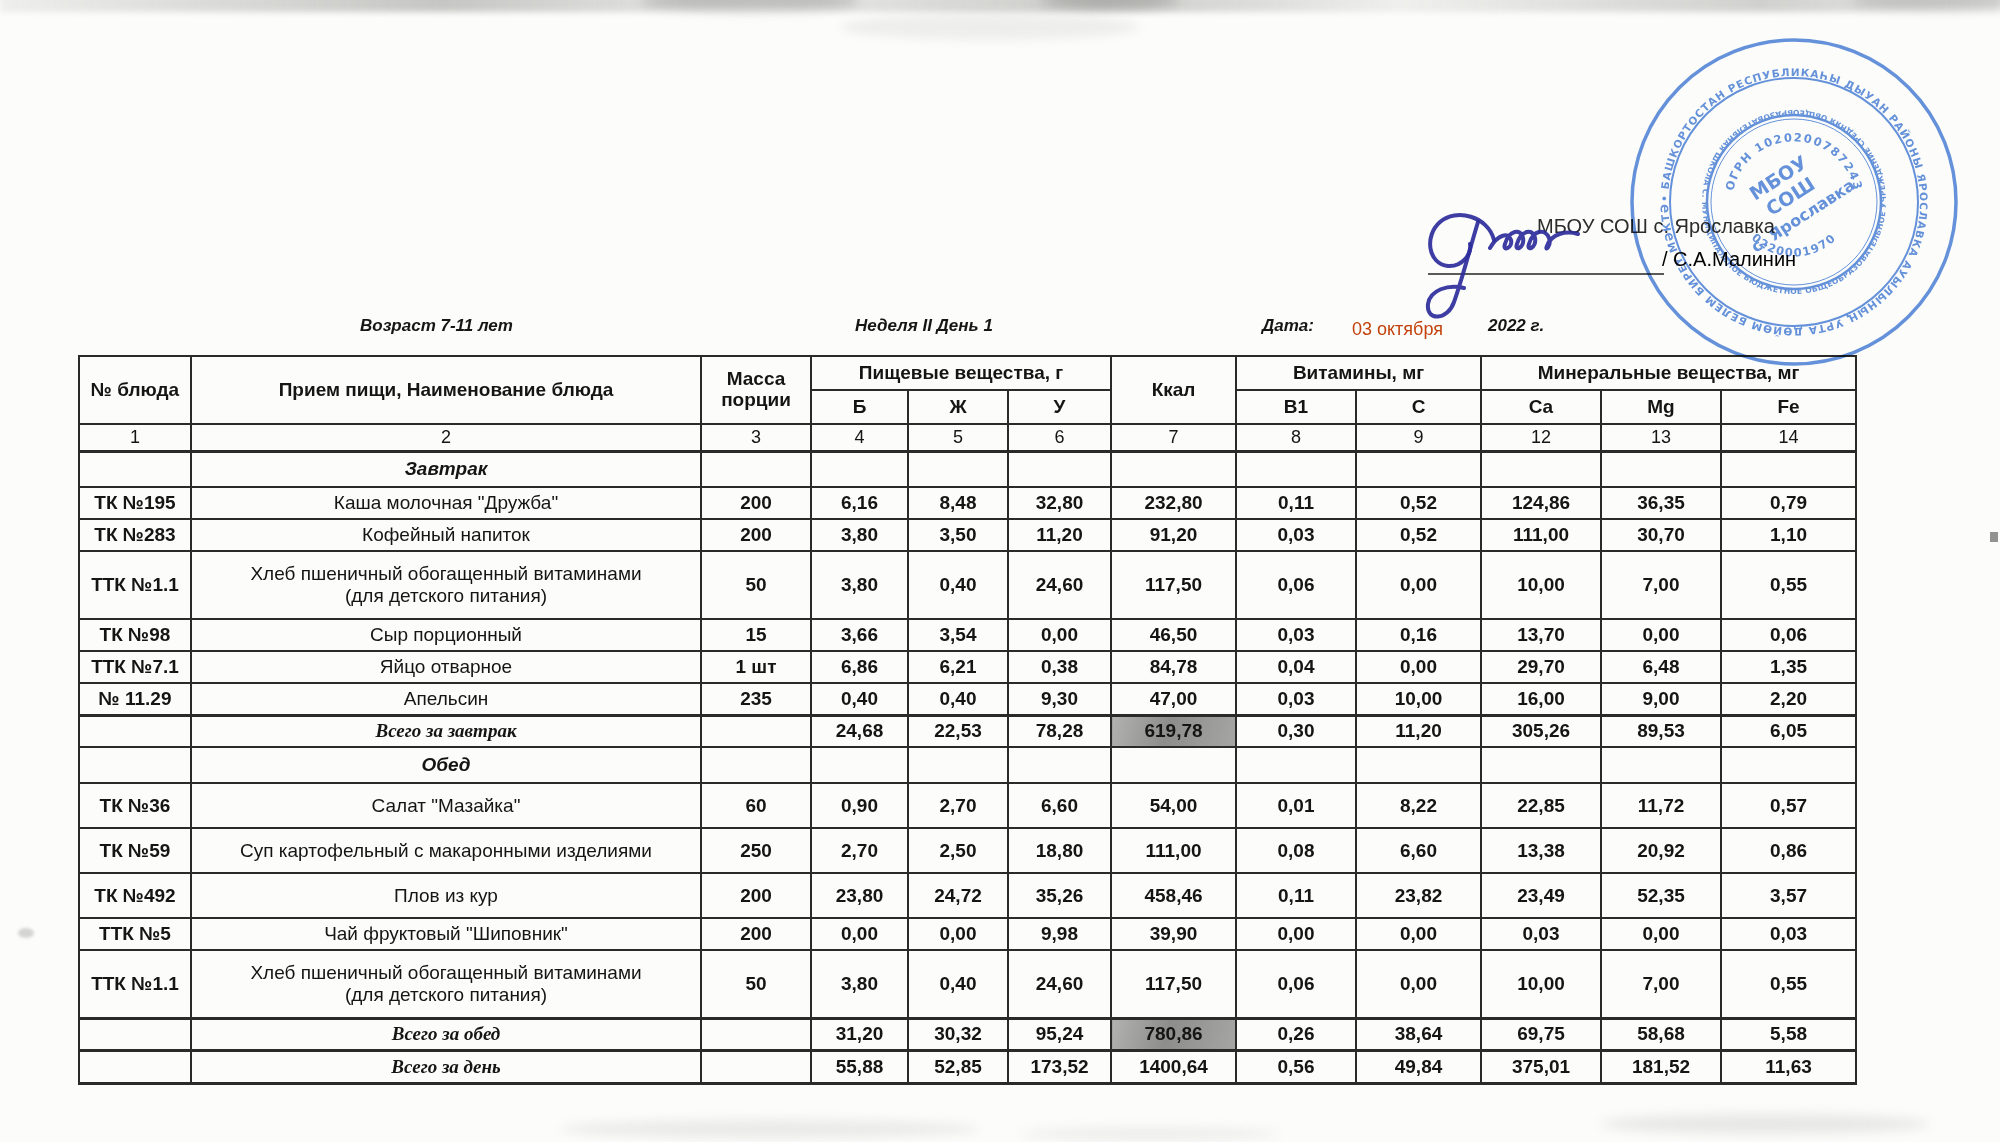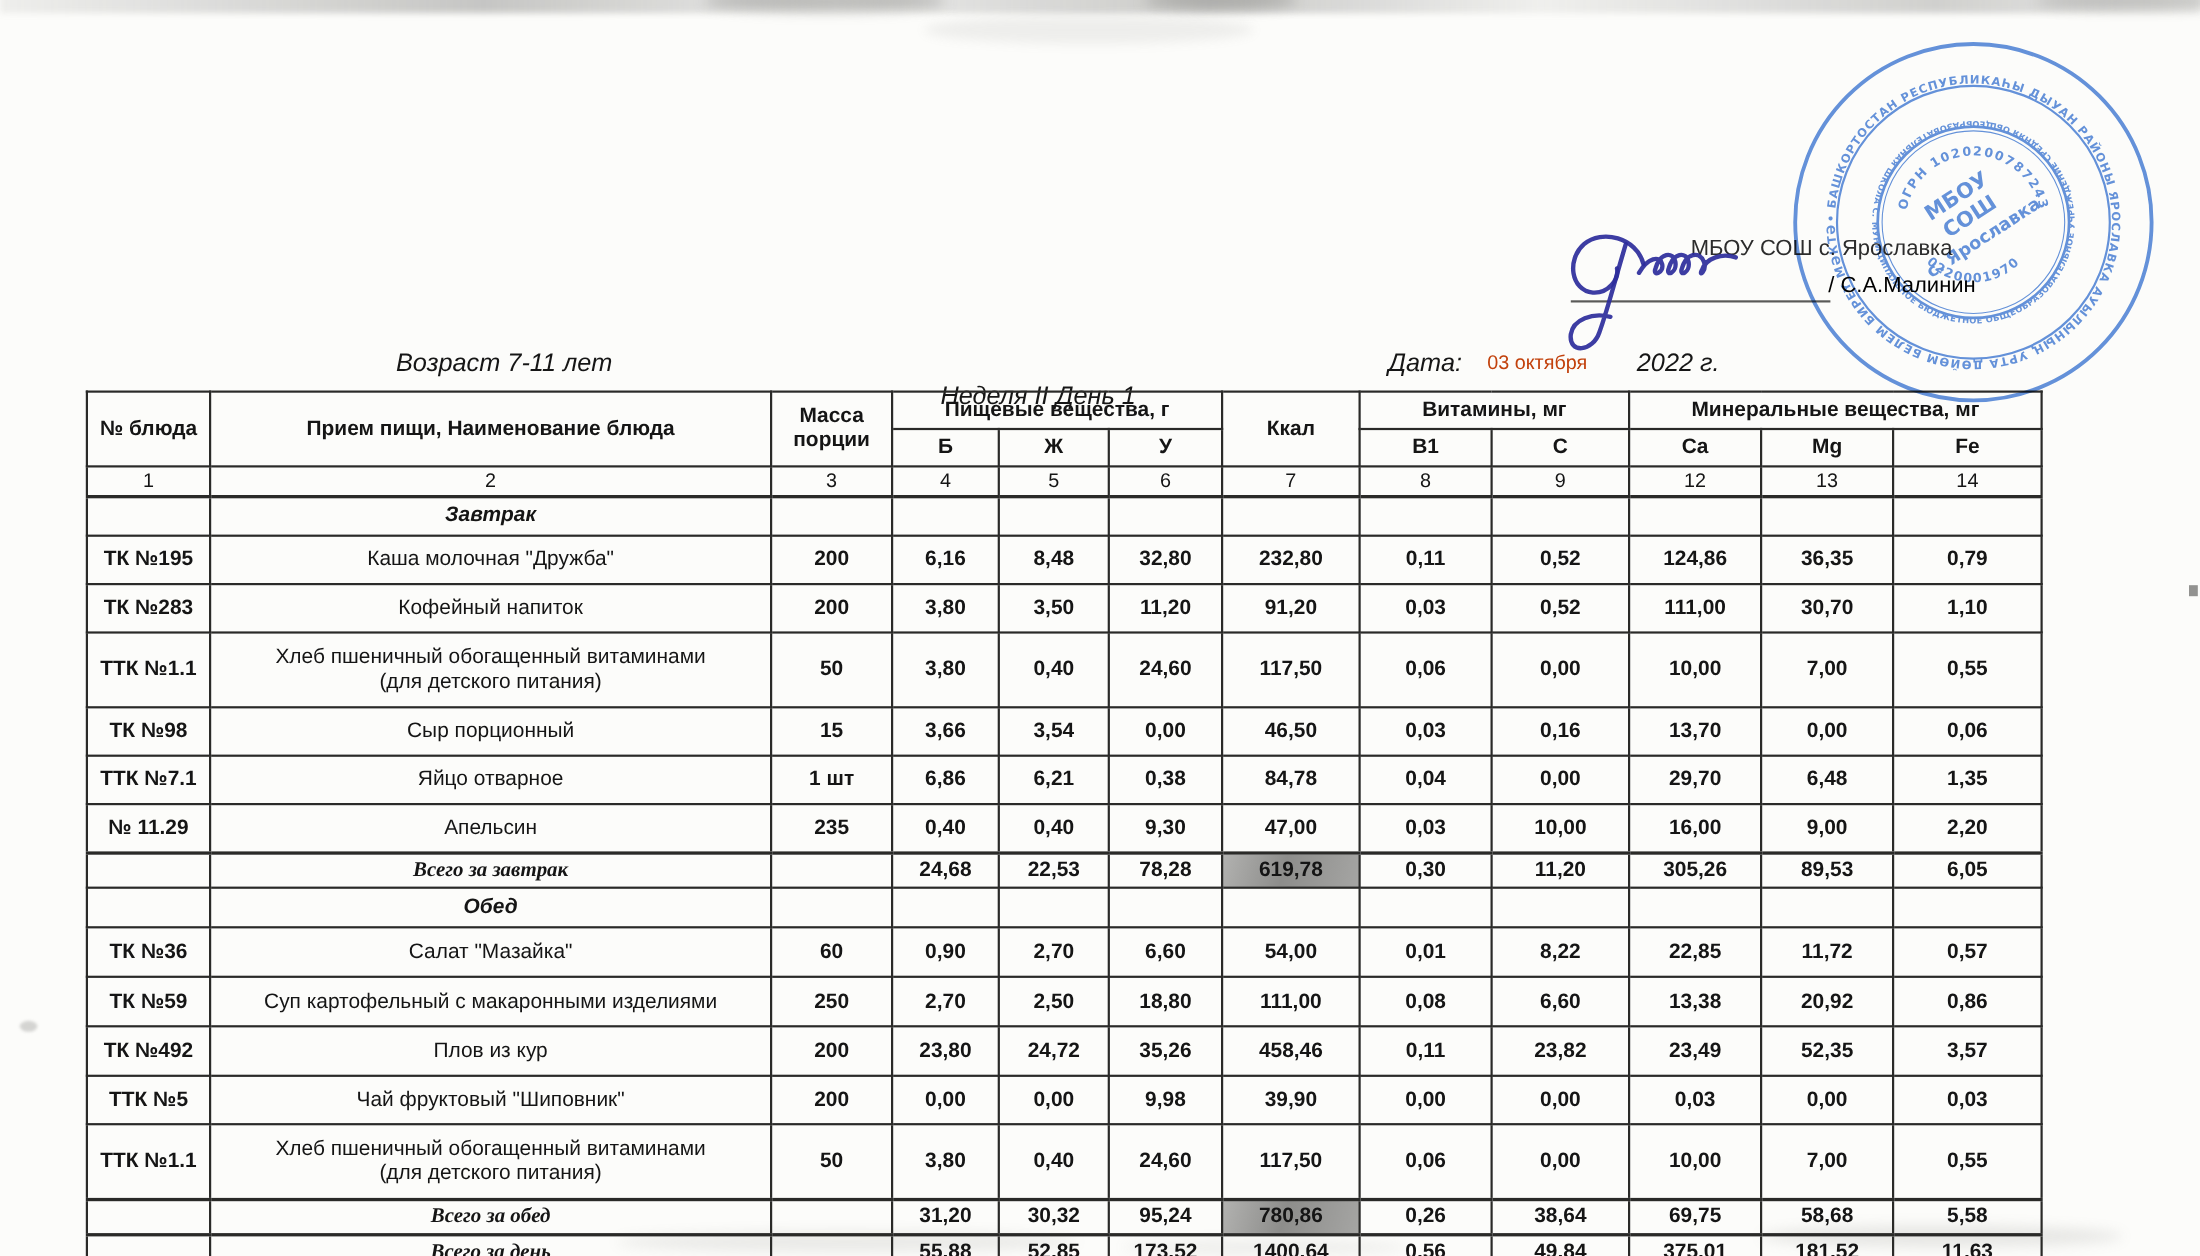--- a/index.html
+++ b/index.html
@@ -25,41 +25,41 @@
   .stamp{position:absolute;left:1622px;top:30px;width:344px;height:344px;z-index:6;
     mix-blend-mode:multiply;opacity:.85;pointer-events:none;}
   .stamp svg{filter:blur(.35px);}
   .stamp text{font-family:"DejaVu Sans", sans-serif;fill:#4a80d8;}
   .stamp .ring-o{font-size:10.5px;font-weight:600;letter-spacing:1px;}
   .stamp .ring-m{font-size:7.6px;font-weight:600;letter-spacing:.4px;}
   .stamp .ring-i{font-size:11.5px;font-weight:700;letter-spacing:1.5px;}
   .stamp .ctr{font-weight:700;text-anchor:middle;}
   
   .titles{position:absolute;left:0;top:316px;width:2000px;height:36px;z-index:1;}
-  .titles span{position:absolute;font-weight:400;font-style:italic;font-size:23px;white-space:nowrap;}
+  .titles span{position:absolute;font-weight:700;font-style:italic;font-size:17px;white-space:nowrap;}
   .t-age{left:360px;}
-  .t-week{left:855px;margin-top:30px;}
+  .t-week{left:855px;}
   .t-date-label{left:1262px;}
   .t-date-value{left:1352px;font-weight:400 !important;font-style:normal !important;font-size:18px !important;color:#c2410c;top:3px;}
   .t-year{left:1488px;}
   
   table.menu{position:absolute;left:78px;top:355px;width:1777px;border-collapse:collapse;table-layout:fixed;z-index:1;}
   table.menu th, table.menu td{
     border:2px solid #2a2a28;vertical-align:middle;text-align:center;
     padding:0 4px;font-size:19px;color:#151515;overflow:hidden;
   }
   table.menu{border:2px solid #4d7c0f;}
   thead th{font-weight:700;font-size:20px;line-height:1.1;}
   tr.h1{height:34px;} tr.h2{height:34px;}
   tr.num-row{height:27px;}
   tr.num-row td{font-weight:400;font-size:18px;border-bottom-width:3px;}
   .pre{white-space:pre-line;}
   
   tr.r-section{height:36px;}
-  tr.r-dish{height:44px;}
+  tr.r-dish{height:32px;}
   tr.r-dish-mid{height:45px;}
   tr.r-dish-tall{height:68px;}
   tr.r-total{height:32px;}
   tr.r-grand{height:33px;}
   tr.r-total td, tr.r-grand td{border-top-width:3px;}
   tr.r-grand td{border-bottom-width:3px;}
   td.c-code{font-weight:700;white-space:nowrap;padding:0 2px;}
   td.c-name{text-align:left;padding:2px 8px;font-weight:400;line-height:1.15;}
   td.c-sect{text-align:center;font-weight:700;font-style:italic;font-size:20px;}
   td.c-totlbl{text-align:left;padding-left:10px;font-family:"Liberation Serif", serif;font-weight:700;font-style:italic;font-size:21px;}

